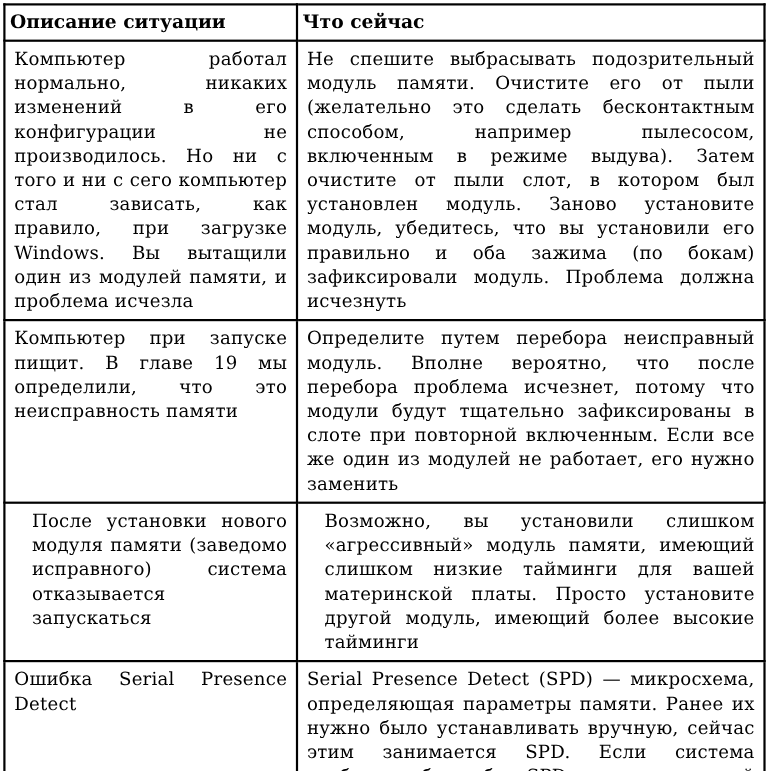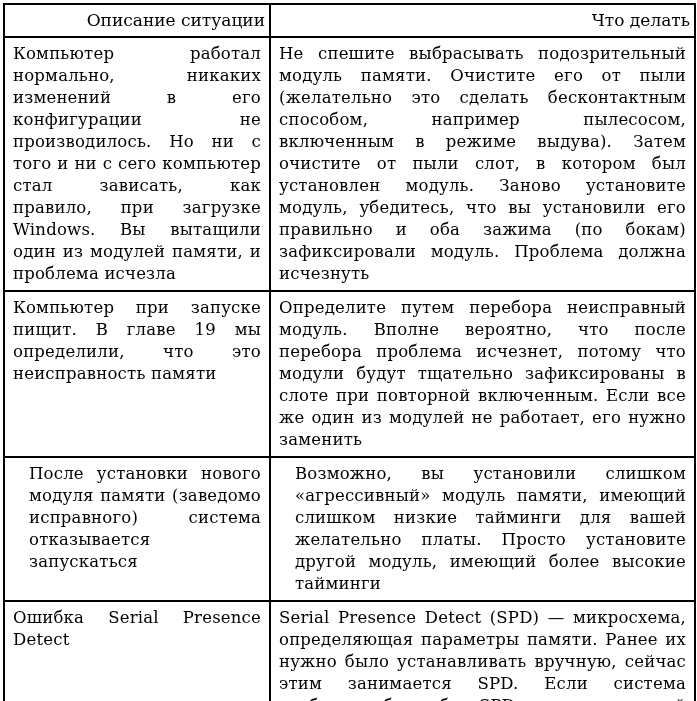--- a/index.html
+++ b/index.html
@@ -24,22 +24,22 @@
   table.troubleshooting col.c-sit { width: 266px; }
   table.troubleshooting col.c-act { width: 425px; }
   table.troubleshooting th,
   table.troubleshooting td {
     border: 2px solid #000000;
     vertical-align: top;
     box-sizing: border-box;
   }
   table.troubleshooting th {
     font-size: 17px;
-    font-weight: normal;
-    text-align: right;
+    font-weight: bold;
+    text-align: left;
     padding: 5px 4px 6px 4px;
     height: 33px;
   }
   table.troubleshooting td {
     font-size: 16.5px;
     line-height: 22px;
     text-align: justify;
     padding: 5px 8px 5px 8px;
     letter-spacing: 0.2px;
   }
@@ -52,34 +52,34 @@
 <body>
 
 <table class="troubleshooting">
   <colgroup>
     <col class="c-sit">
     <col class="c-act">
   </colgroup>
   <thead>
     <tr>
       <th>Описание ситуации</th>
-      <th>Что делать</th>
+      <th>Что сейчас</th>
     </tr>
   </thead>
   <tbody>
     <tr class="r0">
       <td>Компьютер работал нормально, никаких изменений в его конфигурации не производилось. Но ни с того и ни с сего компьютер стал зависать, как правило, при загрузке Windows. Вы вытащили один из модулей памяти, и проблема исчезла</td>
       <td>Не спешите выбрасывать подозрительный модуль памяти. Очистите его от пыли (желательно это сделать бесконтактным способом, например пылесосом, включенным в режиме выдува). Затем очистите от пыли слот, в котором был установлен модуль. Заново установите модуль, убедитесь, что вы установили его правильно и оба зажима (по бокам) зафиксировали модуль. Проблема должна исчезнуть</td>
     </tr>
     <tr class="r1">
       <td>Компьютер при запуске пищит. В главе 19 мы определили, что это неисправность памяти</td>
       <td>Определите путем перебора неисправный модуль. Вполне вероятно, что после перебора проблема исчезнет, потому что модули будут тщательно зафиксированы в слоте при повторной включенным. Если все же один из модулей не работает, его нужно заменить</td>
     </tr>
     <tr class="r2">
       <td>После установки нового модуля памяти (заведомо исправного) система отказывается запускаться</td>
-      <td>Возможно, вы установили слишком «агрессивный» модуль памяти, имеющий слишком низкие тайминги для вашей желательно платы. Просто установите другой модуль, имеющий более высокие тайминги</td>
+      <td>Возможно, вы установили слишком «агрессивный» модуль памяти, имеющий слишком низкие тайминги для вашей материнской платы. Просто установите другой модуль, имеющий более высокие тайминги</td>
     </tr>
     <tr class="r3">
       <td>Ошибка Serial Presence Detect</td>
       <td>Serial Presence Detect (SPD) — микросхема, определяющая параметры памяти. Ранее их нужно было устанавливать вручную, сейчас этим занимается SPD. Если система сообщает об ошибке SPD, один из модулей памяти неисправен. Попробуйте извлечь все модули и установить их заново. Если это не поможет, то нужно найти неисправные модули (если их несколько) и заменить их</td>
     </tr>
   </tbody>
 </table>
 
 </body></html>

